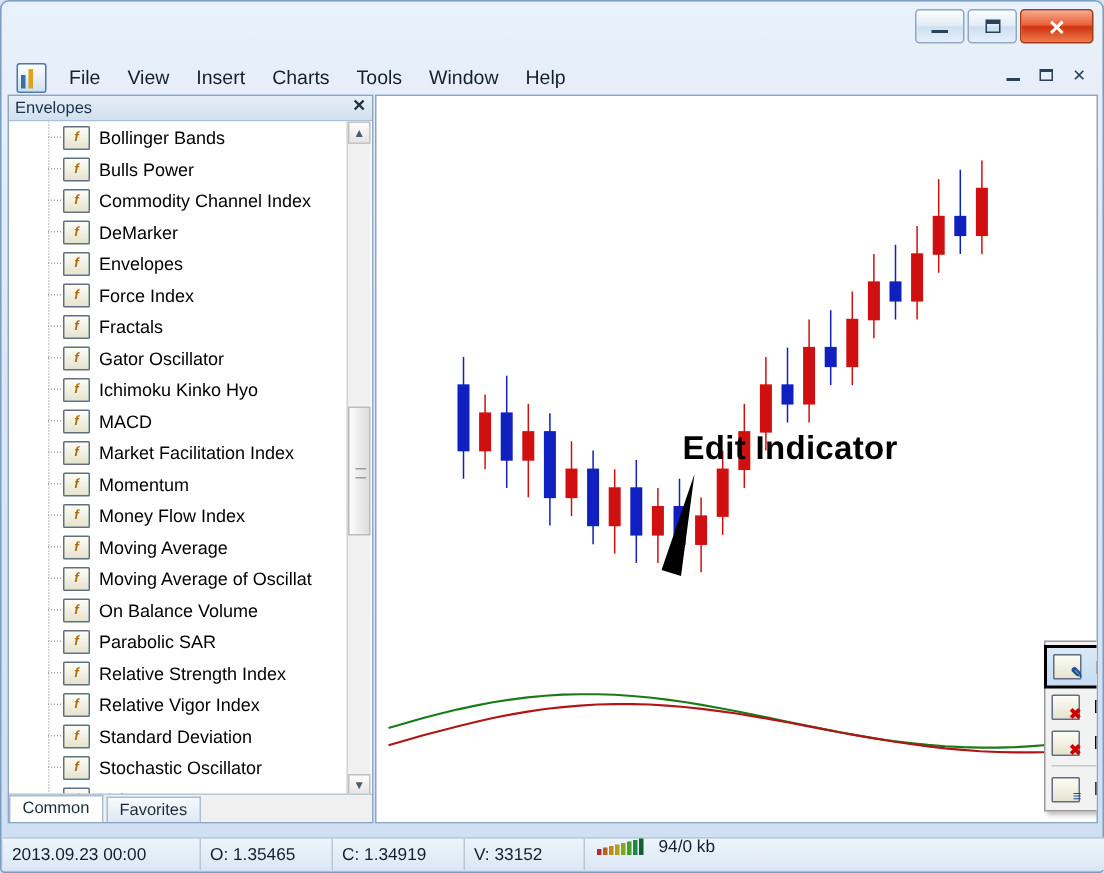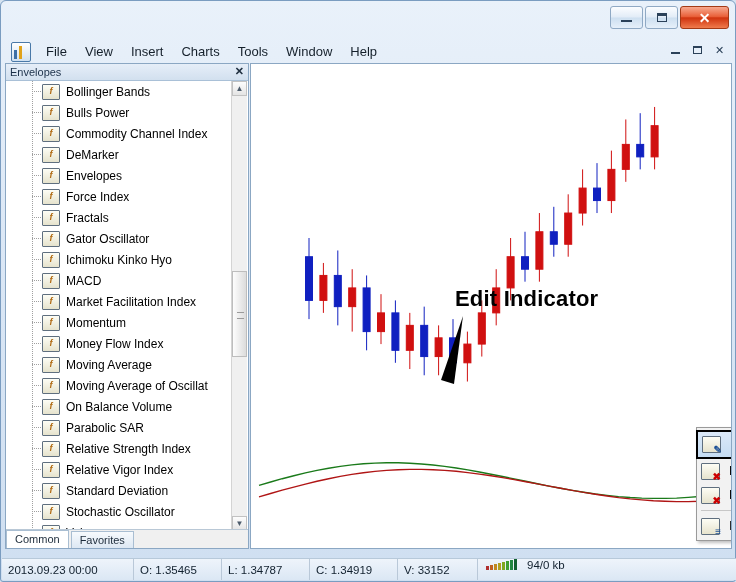--- a/index.html
+++ b/index.html
@@ -630,21 +630,20 @@
           </span>
         <span>Indicators List</span>
 
       </div>
     </div>
   </div>
 
   <div class="statusbar">
     <div class="st-cell first">2013.09.23 00:00</div>
     <div class="st-cell quote">O: 1.35465</div>
-    <div class="st-cell quote">L: 1.34787</div>
     <div class="st-cell quote">C: 1.34919</div>
     <div class="st-cell vol">V: 33152</div>
     <div class="bars">
       <i style="height:4px;background:#b03030"></i>
       <i style="height:5px;background:#c06020"></i>
       <i style="height:6px;background:#c08820"></i>
       <i style="height:7px;background:#b0a020"></i>
       <i style="height:8px;background:#80a820"></i>
       <i style="height:9px;background:#40a030"></i>
       <i style="height:10px;background:#208840"></i>

